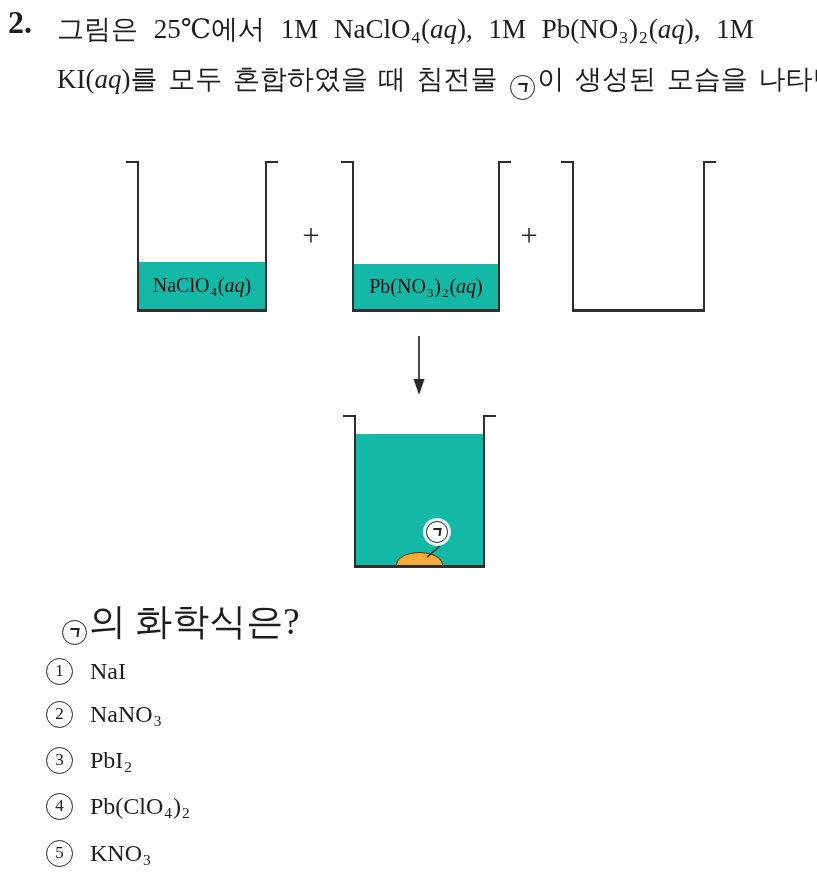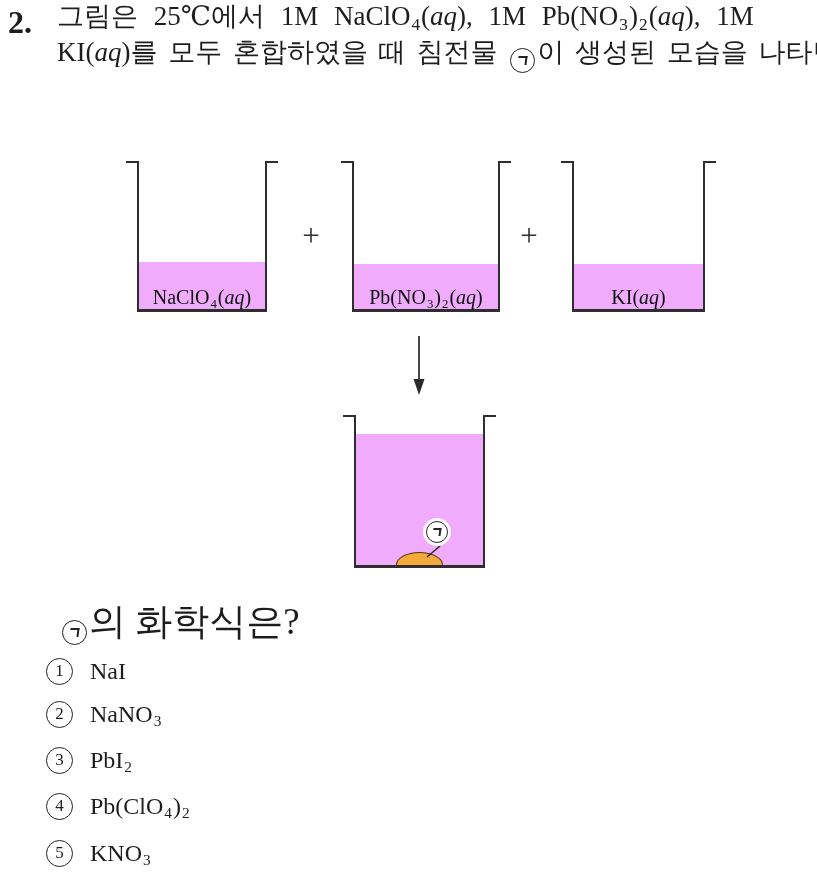--- a/index.html
+++ b/index.html
@@ -3,41 +3,41 @@
 <meta charset="utf-8">
 <style>
   html,body { margin:0; padding:0; background:#ffffff; }
   .page {
     position:relative; width:817px; height:881px; background:#fff;
     font-family:"Liberation Serif","DejaVu Serif",serif; color:#1d1d1d;
     overflow:hidden;
   }
   
   .qnum { position:absolute; left:8px; top:4px; font-size:32px; font-weight:bold; }
-  .qtext { position:absolute; left:57px; top:0; width:756px; font-size:27px; line-height:33px; }
+  .qtext { position:absolute; left:57px; top:6px; width:756px; font-size:27px; line-height:46px; }
   .qline { white-space:nowrap; }
   .ws1 { word-spacing:9px; }
   .ws2 { word-spacing:4px; }
   .it { font-style:italic; }
   .sub { font-size:0.64em; position:relative; top:0.28em; margin:0 1px; }
   
   .circ-marker {
     display:inline-flex; width:25px; height:25px; box-sizing:border-box;
     border:1.7px solid #222; border-radius:50%; background:#fff;
     align-items:center; justify-content:center; vertical-align:-4px; margin:0 2px;
   }
   .gy { display:block; width:9px; height:9px; box-sizing:border-box;
         border-top:2px solid #222; border-right:2px solid #222; transform:skewX(-7deg); }
   
   .beaker { position:absolute; box-sizing:border-box;
     border-left:2.4px solid #2e2e2e; border-right:2.4px solid #2e2e2e; border-bottom:3px solid #2e2e2e; }
   .lip { position:absolute; top:-1px; width:13px; height:2.4px; background:#2e2e2e; }
   .lip.left { left:-13px; } .lip.right { right:-13px; }
-  .liquid { position:absolute; left:0; right:0; bottom:0; background:#f0abfc;
-    display:flex; align-items:flex-end; justify-content:center; }
+  .liquid { position:absolute; left:0; right:0; bottom:0; background:#14b8a6;
+    display:flex; align-items:center; justify-content:center; }
   .blabel { font-size:20px; white-space:nowrap; color:#111; }
   .b1 { left:137px; top:162px; width:130px; height:150px; }
   .b2 { left:352px; top:162px; width:148px; height:150px; }
   .b3 { left:572px; top:162px; width:133px; height:150px; }
   .lv1 { height:47px; } .lv2 { height:45px; } .lv3 { height:45px; }
   .plus { position:absolute; width:26px; text-align:center; font-size:31px; color:#2e2e2e; }
   .p1 { left:298px; top:218px; } .p2 { left:516px; top:218px; }
   .arrow { position:absolute; left:406px; top:334px; }
   .mixed { left:354px; top:416px; width:131px; height:152px; }
   .lvmix { height:131px; }
@@ -91,23 +91,20 @@
       <div class="liquid lv2">
         <span class="blabel"><span>Pb(NO</span><span class="sub">3</span><span>)</span><span class="sub">2</span><span>(</span><span class="it">aq</span><span>)</span></span>
       </div>
     </div>
 
     <div class="plus p2">+</div>
 
     <div class="beaker b3">
       <span class="lip left"></span>
       <span class="lip right"></span>
-      <div class="liquid lv3">
-        <span class="blabel"><span>KI(</span><span class="it">aq</span><span>)</span></span>
-      </div>
     </div>
 
     <svg class="arrow" width="26" height="62" viewBox="0 0 26 62">
       <line x1="13" y1="2" x2="13" y2="47" stroke="#2a2a2a" stroke-width="1.7"></line>
       <polygon points="7.5,45 18.5,45 13,61" fill="#2a2a2a"></polygon>
     </svg>
 
     <div class="beaker mixed">
       <span class="lip left"></span>
       <span class="lip right"></span>

